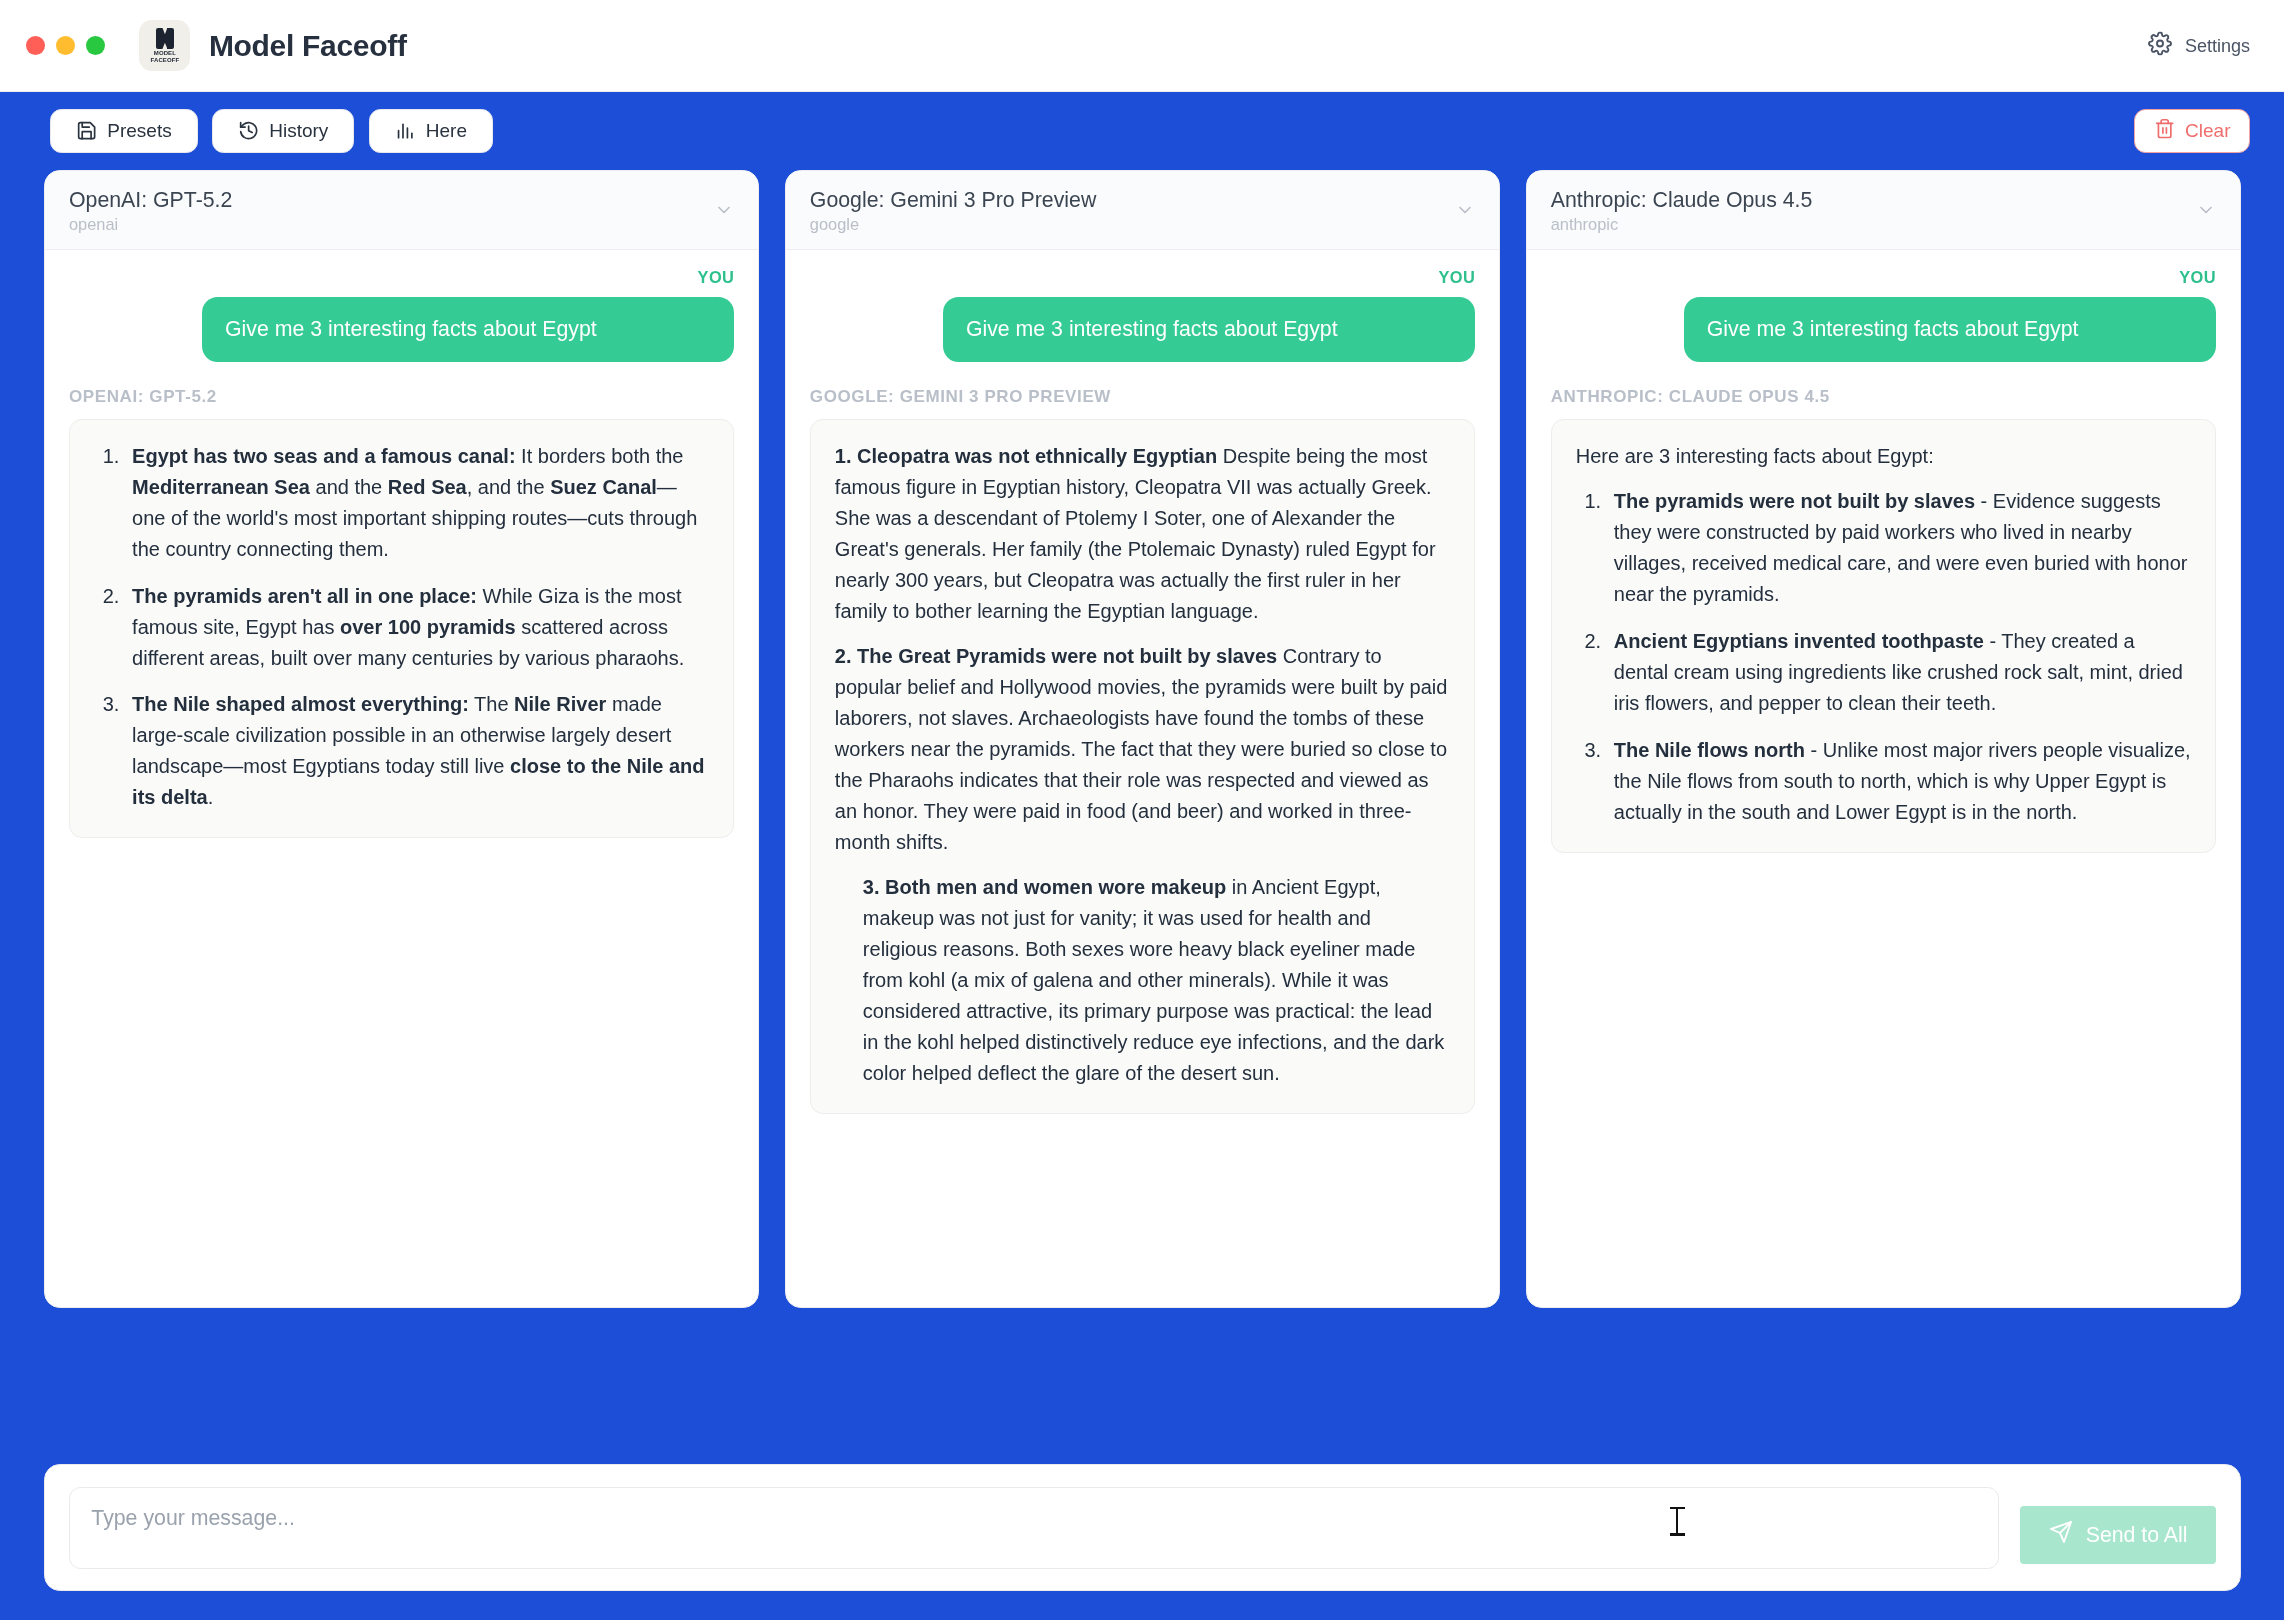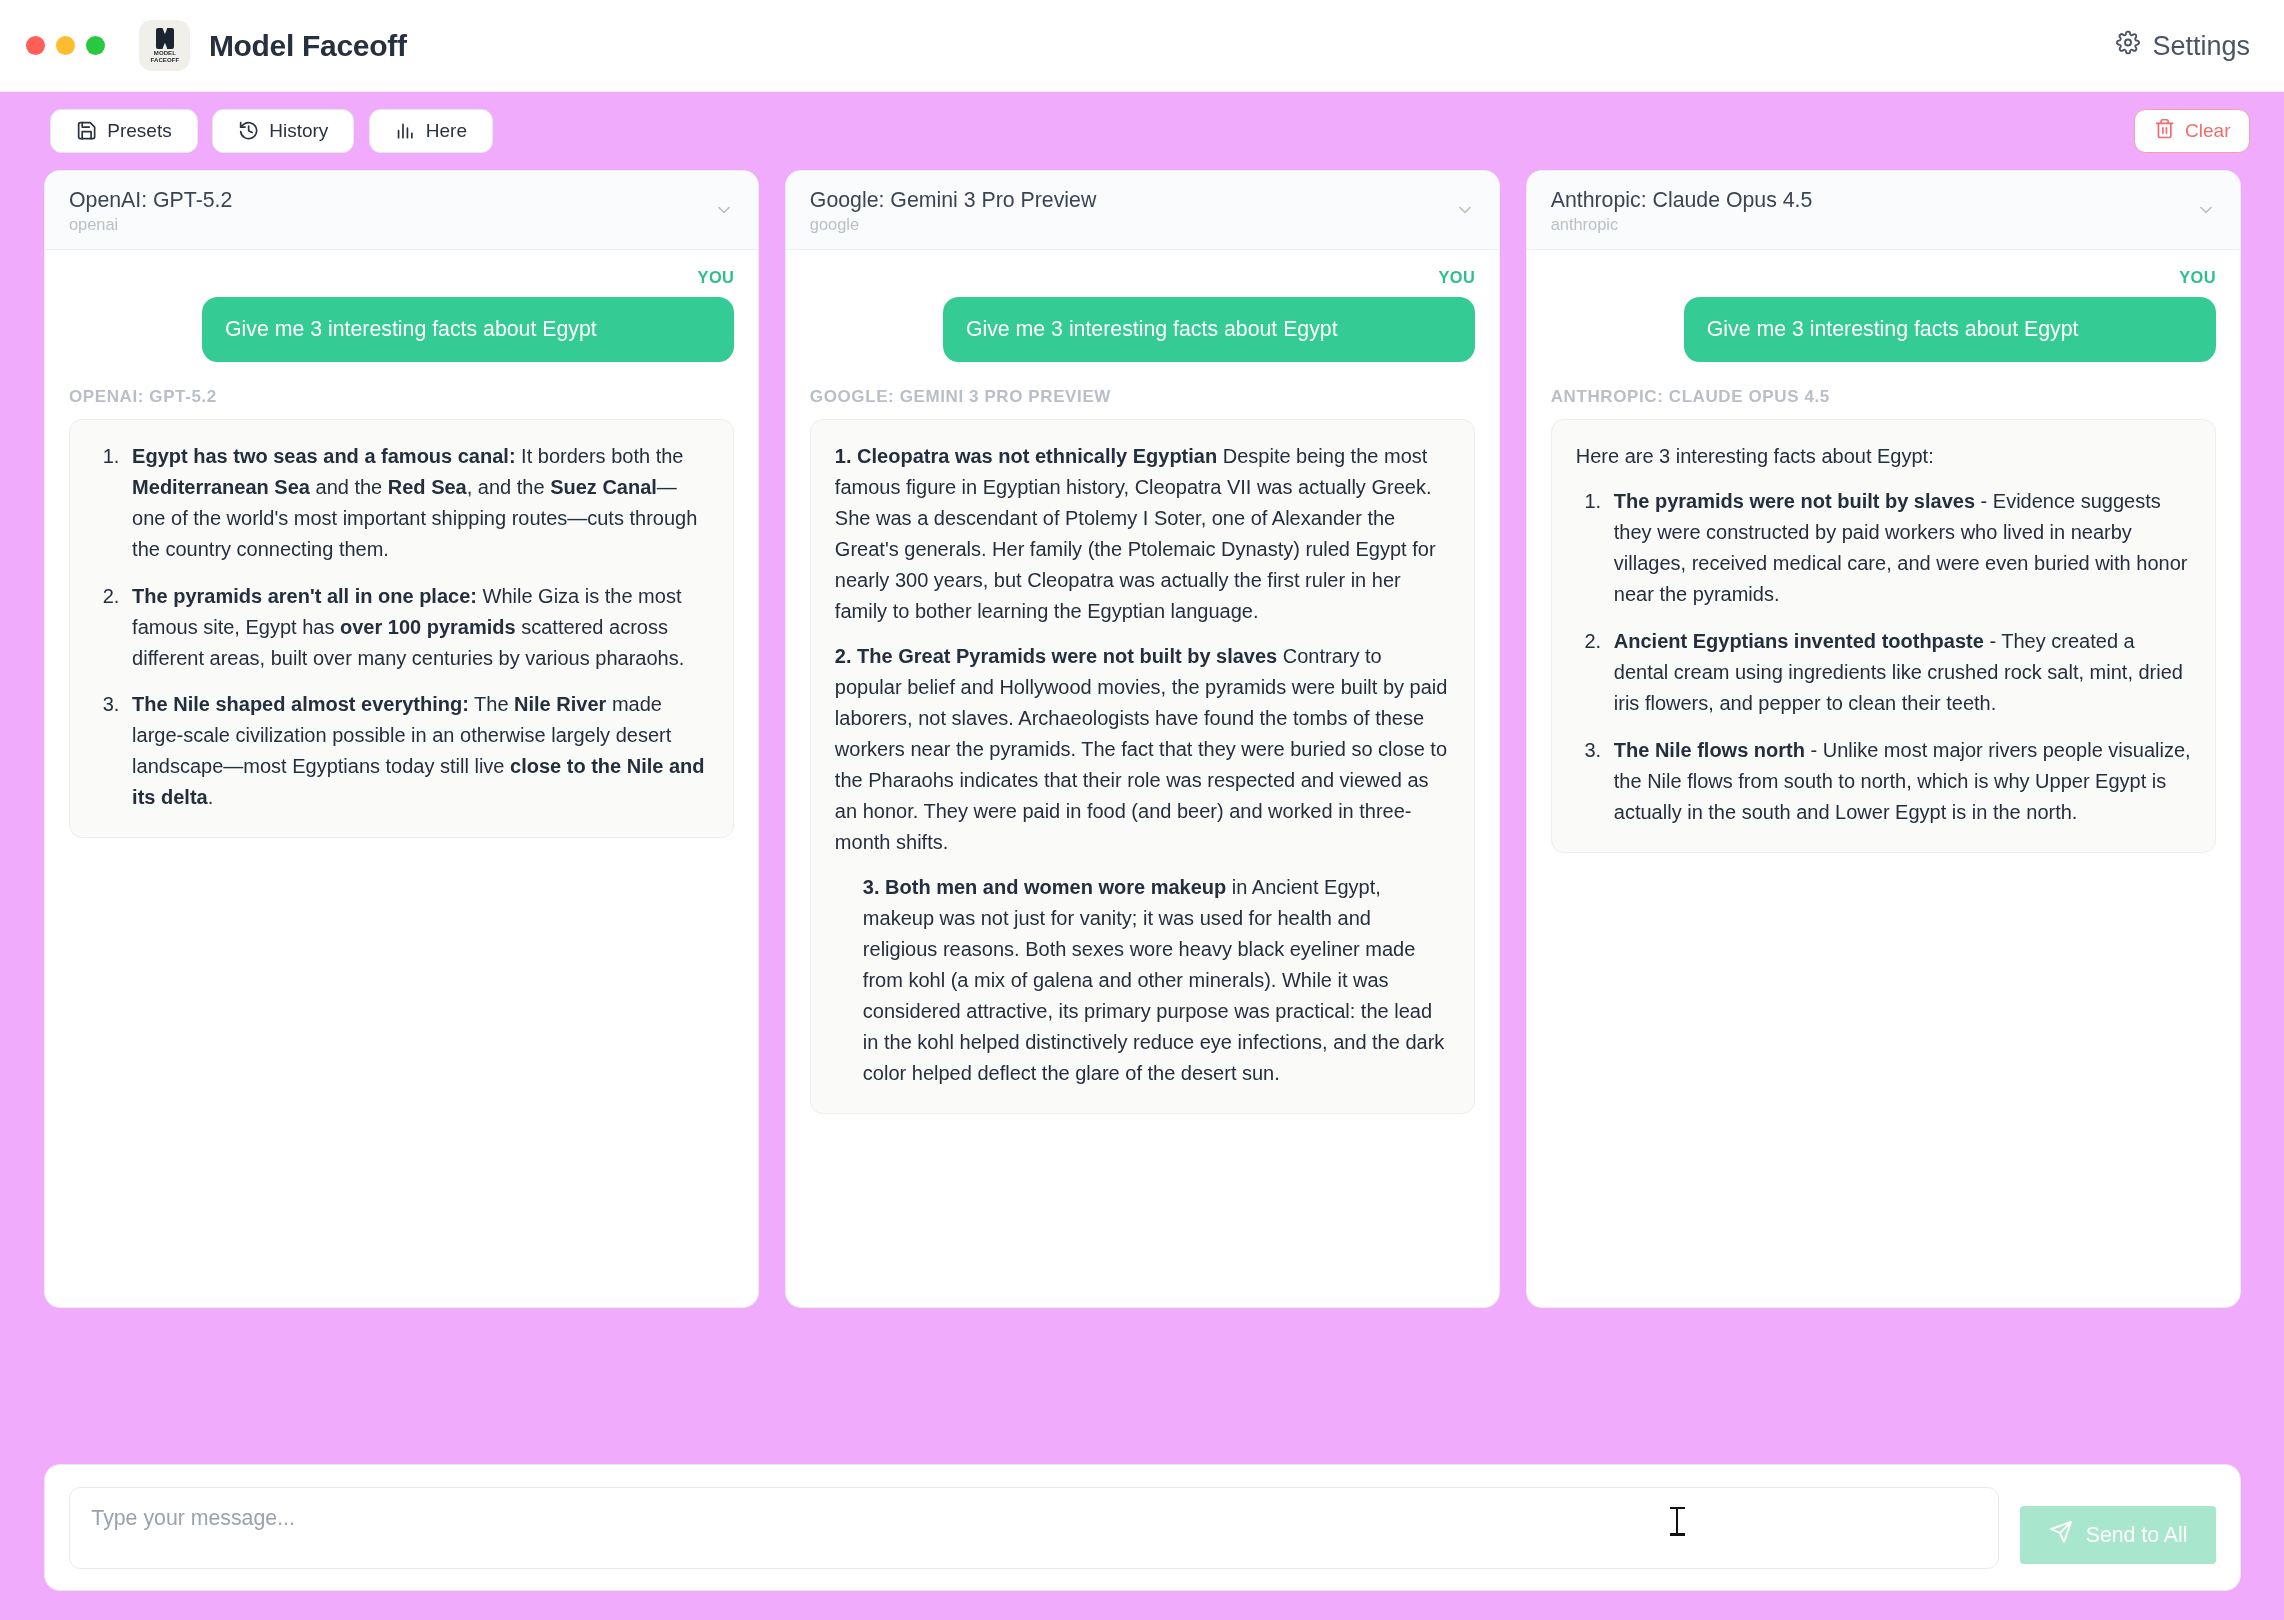--- a/index.html
+++ b/index.html
@@ -4,21 +4,21 @@
 <style>
   * { box-sizing: border-box; margin: 0; padding: 0; }
   html, body {
     width: 2284px; height: 1621px;
     background: #ffffff;
     font-family: "Liberation Sans", sans-serif;
     overflow: hidden;
   }
   .window {
     width: 2284px; height: 1621px;
-    background: #f0abfc;
+    background: #1d4ed8;
     display: flex; flex-direction: column;
     position: relative;
   }
 
   
   .titlebar {
     height: 92px;
     flex: 0 0 92px;
     background: #ffffff;
     border-bottom: 1.4px solid #eceef1;
@@ -57,21 +57,21 @@
     color: #1b2430; text-align: center; letter-spacing: 0.1px;
   }
   .app-title {
     font-size: 30px; font-weight: 700; color: #26303f;
     letter-spacing: -0.3px;
   }
 
   .settings-btn {
     position: absolute; right: 34px; top: 50%; transform: translateY(-50%);
     display: flex; align-items: center; gap: 12.8px;
-    color: #4a5464; font-size: 27px;
+    color: #4a5464; font-size: 18px;
     cursor: pointer; background: none; border: none;
     font-family: inherit;
   }
 
   
   .toolbar {
     height: 78px; flex: 0 0 78px;
     display: flex; align-items: center;
     padding: 0 34px 0 50px;
     position: relative;

